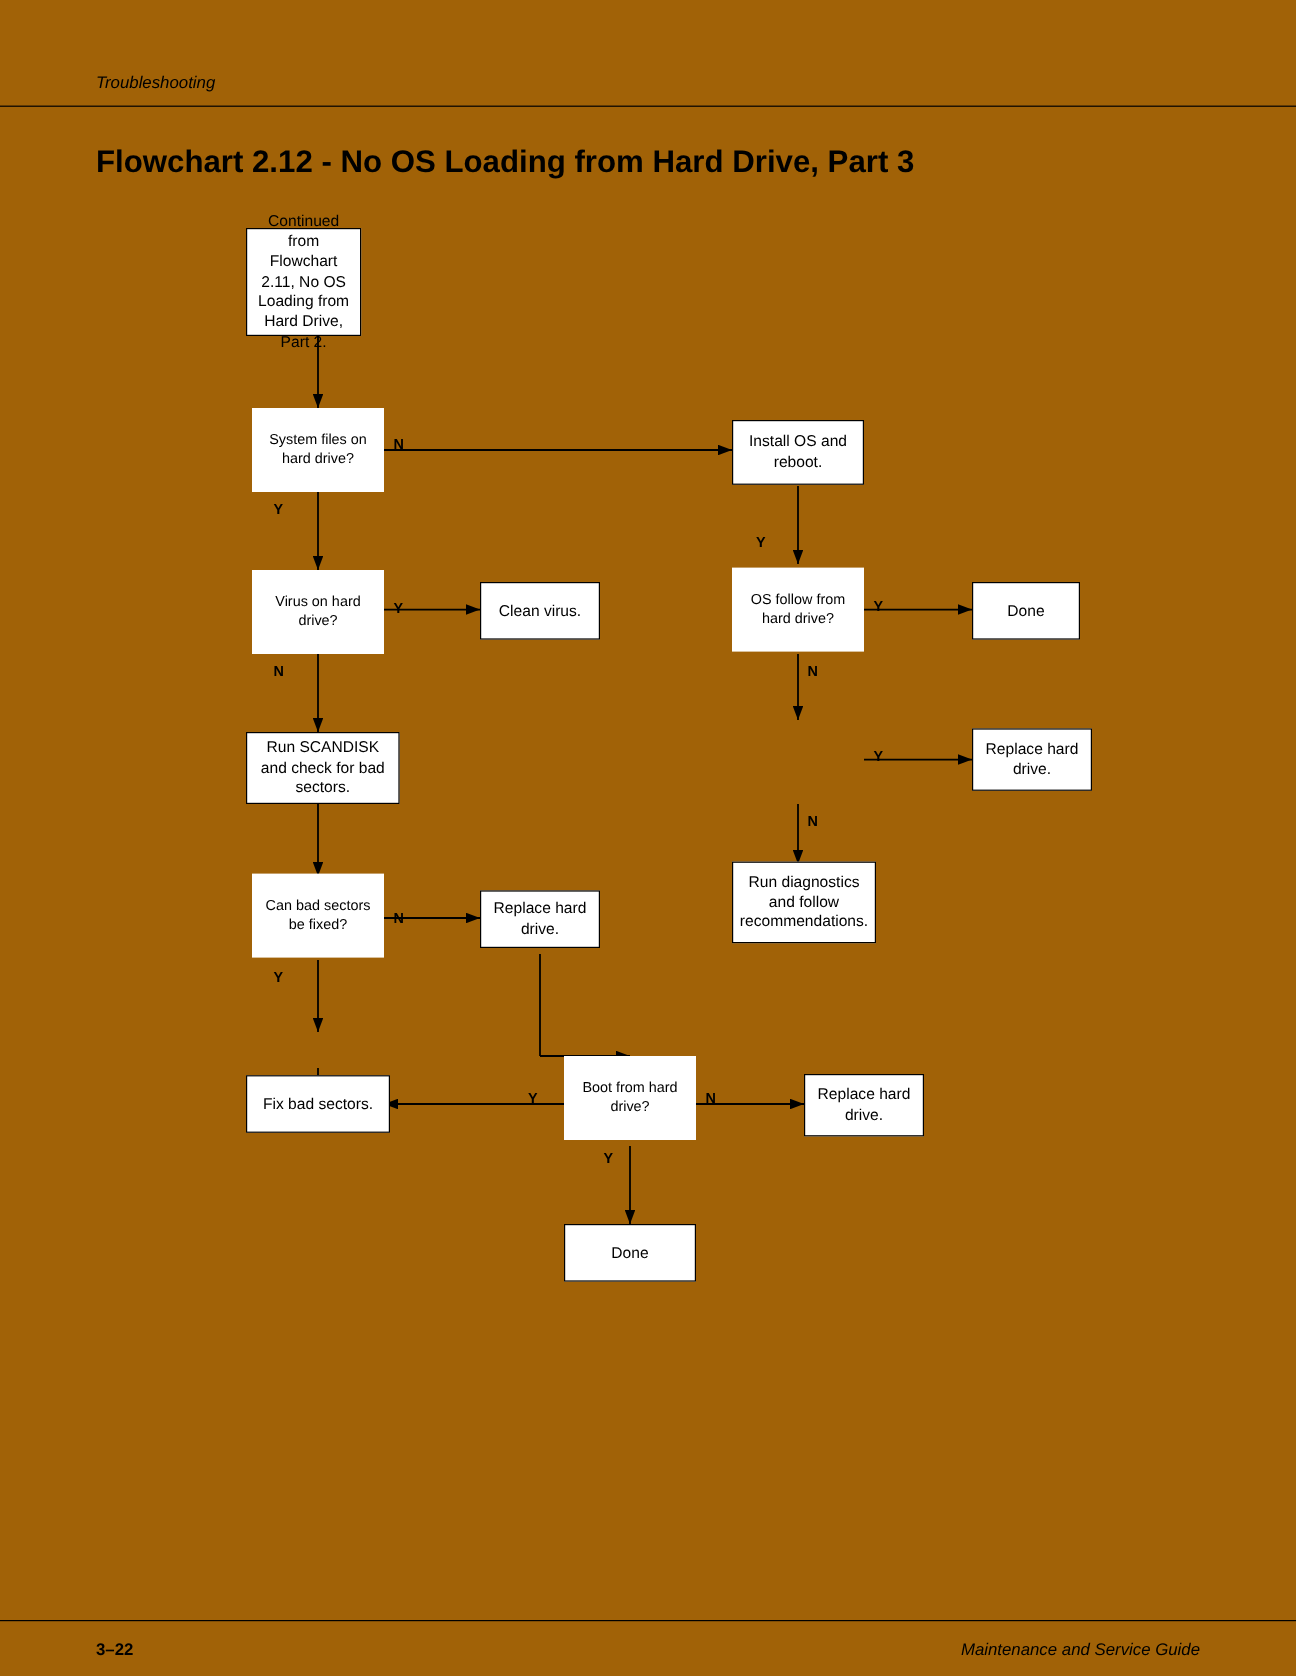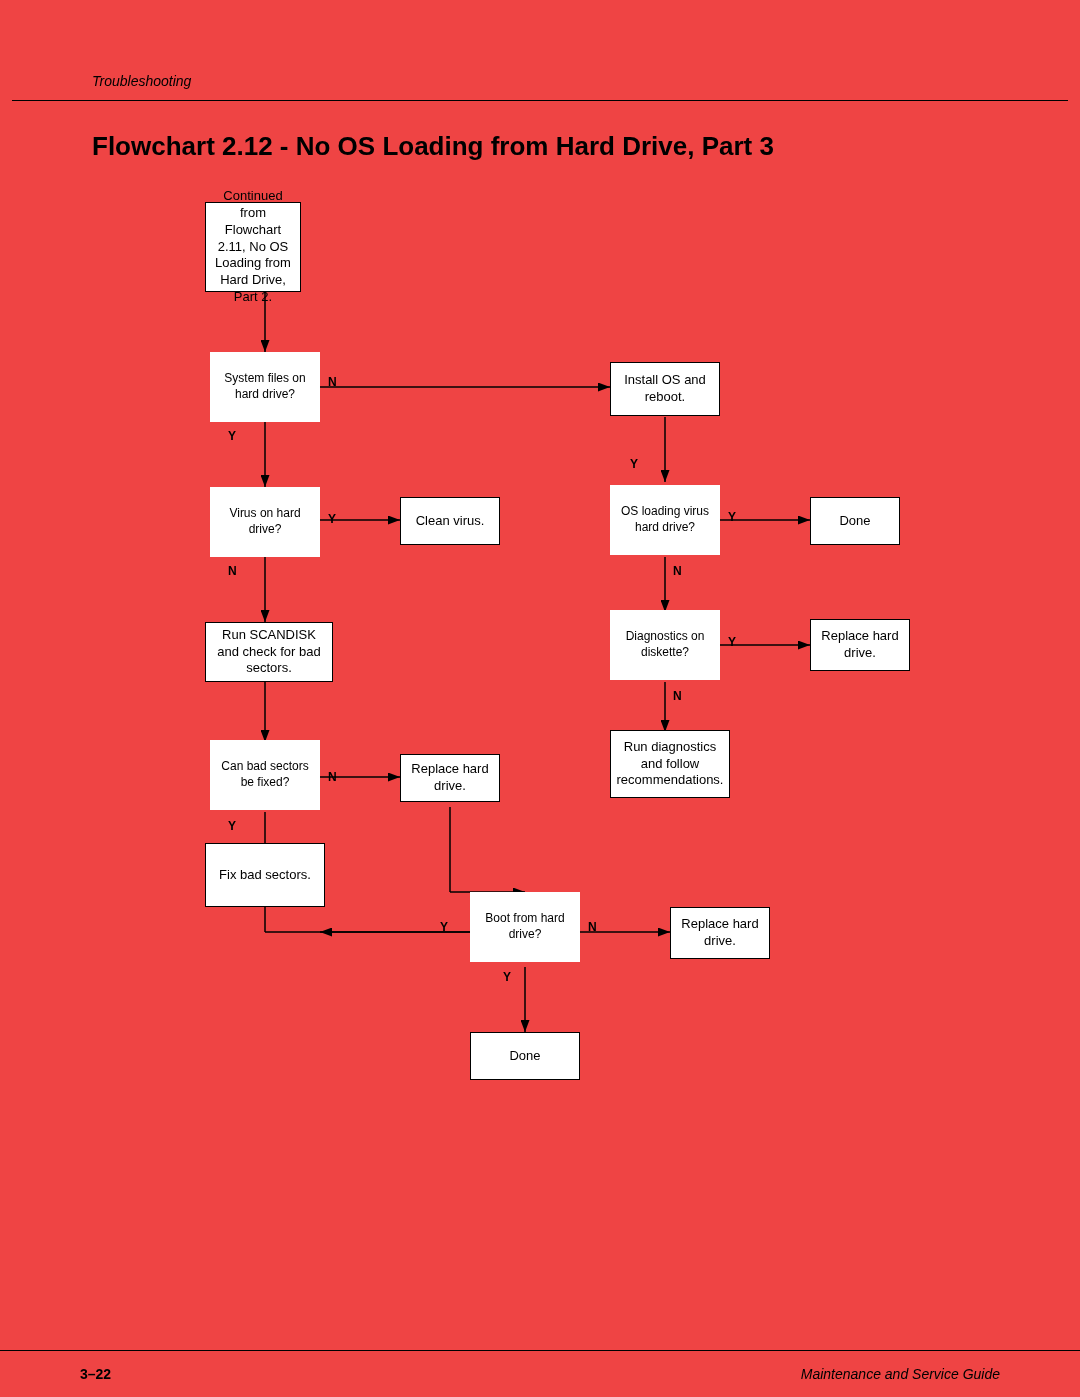--- a/index.html
+++ b/index.html
@@ -6,22 +6,22 @@
     body {
       background: #fff;
       font-family: Arial, Helvetica, sans-serif;
       width: 1080px;
       min-height: 1397px;
       position: relative;
     }
     .page {
       width: 1080px;
       min-height: 1397px;
-      background: #ef4444;
-      padding: 12px;
+      background: #a16207;
+      padding: 0;
       position: relative;
     }
     .header-section {
       padding: 60px 80px 10px 80px;
       border-bottom: 1px solid #000;
     }
     .header-section .breadcrumb {
       font-style: italic;
       font-size: 14px;
       color: #000;
@@ -199,40 +199,37 @@
 
       <div class="arrow-label" style="left:218px; top:320px;">Y</div>
 
       <div class="arrow-label" style="left:118px; top:372px;">N</div>
 
       <div class="fc-box" style="left:290px; top:305px; width:100px; height:48px;text-align:center;">
         <span>Clean virus.</span>
       </div>
 
       <div class="fc-diamond" style="left:500px; top:293px;">
-        <span>OS loading virus hard drive?</span>
+        <span>OS follow from hard drive?</span>
       </div>
 
       <div class="arrow-label" style="left:520px; top:265px;">Y</div>
 
       <div class="arrow-label" style="left:618px; top:318px;">Y</div>
 
       <div class="arrow-label" style="left:563px; top:372px;">N</div>
 
       <div class="fc-box" style="left:700px; top:305px; width:90px; height:48px;">
         <span>Done</span>
       </div>
 
       <div class="fc-box" style="left:95px; top:430px; width:128px; height:60px;">
         <span>Run SCANDISK and check for bad sectors.</span>
       </div>
 
-      <div class="fc-diamond" style="left:500px; top:418px;">
-        <span>Diagnostics on diskette?</span>
-      </div>
 
       <div class="arrow-label" style="left:618px; top:443px;">Y</div>
 
       <div class="arrow-label" style="left:563px; top:497px;">N</div>
 
       <div class="fc-box" style="left:700px; top:427px; width:100px; height:52px;">
         <span>Replace hard drive.</span>
       </div>
 
       <div class="fc-diamond" style="left:100px; top:548px;">
@@ -244,21 +241,21 @@
       <div class="arrow-label" style="left:118px; top:627px;">Y</div>
 
       <div class="fc-box" style="left:290px; top:562px; width:100px; height:48px;">
         <span>Replace hard drive.</span>
       </div>
 
       <div class="fc-box" style="left:500px; top:538px; width:120px; height:68px;">
         <span>Run diagnostics and follow recommendations.</span>
       </div>
 
-      <div class="fc-box" style="left:95px; top:651px; width:120px; height:64px;">
+      <div class="fc-box" style="left:95px; top:716px; width:120px; height:48px;">
         <span>Fix bad sectors.</span>
       </div>
 
       <div class="fc-diamond" style="left:360px; top:700px;">
         <span>Boot from hard drive?</span>
       </div>
 
       <div class="arrow-label" style="left:393px; top:778px;">Y</div>
 
       <div class="arrow-label" style="left:478px; top:728px;">N</div>

